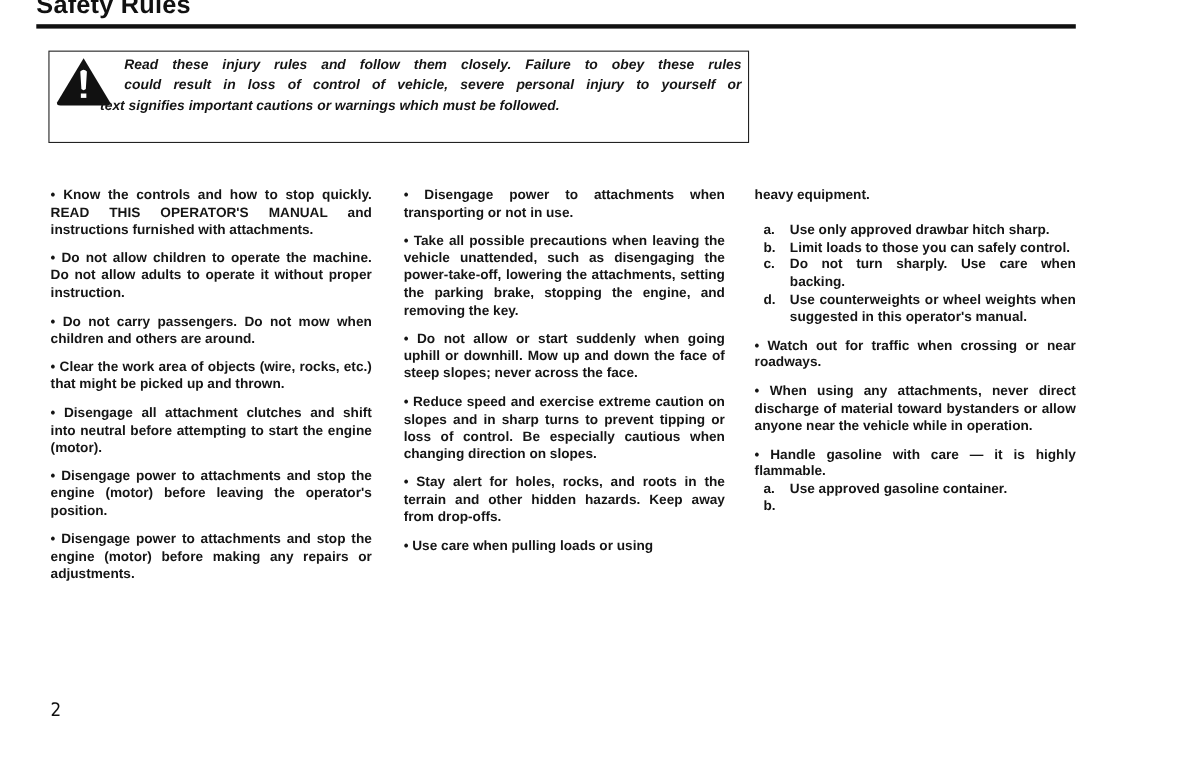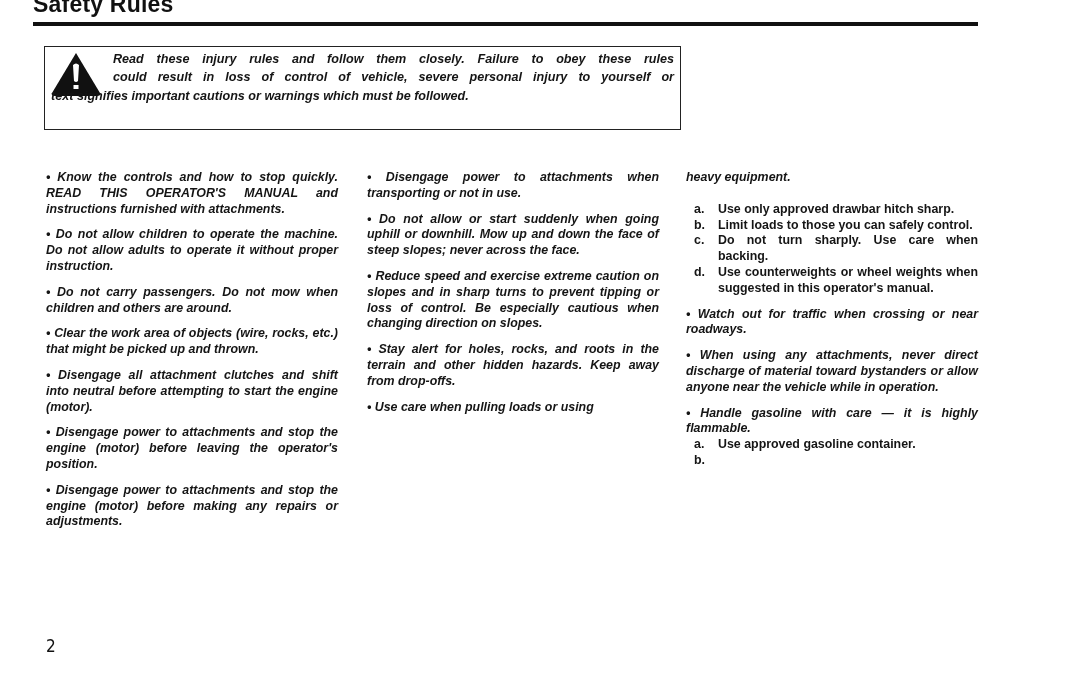--- a/index.html
+++ b/index.html
@@ -23,33 +23,33 @@
     }
     .warn-icon-lg {
       position: absolute; left: 5px; top: 4px; width: 52px; height: 46px;
     }
     .warn-text {
       position: absolute; left: 6px; top: 3px; right: 6px;
       font-size: 12.6px; font-weight: bold; font-style: italic;
       line-height: 18.4px; color: #151515;
     }
     .warn-text .indent-line { display: block; padding-left: 62px; text-align: justify; text-align-last: justify; }
-    .warn-text .full-line { display: block; }
+    .warn-text .full-line { display: block; margin-left: 40px; }
     .warn-icon-inline {
       display: inline-block; width: 20px; height: 15px; vertical-align: -2px; margin: 0 6px;
     }
     .col {
       position: absolute; top: 170px; width: 292px;
       font-size: 12.4px; font-weight: bold; line-height: 15.8px;
       color: #151515;
     }
     .col-1 { left: 46px; }
     .col-2 { left: 367px; }
     .col-3 { left: 686px; }
-    .para { margin: 0 0 10px 0; text-align: justify; font-style: italic; }
+    .para { margin: 0 0 10px 0; text-align: justify; }
     .para.last-tight { margin-bottom: 0; }
     .sub-list { margin: 0 0 10px 0; padding: 0; list-style: none; }
     .sub-item { position: relative; padding-left: 32px; text-align: justify; }
     .sub-marker { position: absolute; left: 8px; top: 0; }
     .page-number {
       position: absolute; left: 46px; top: 636px;
       font-size: 17px; font-family: "DejaVu Sans Condensed", "DejaVu Sans", sans-serif; color: #111;
     }
   </style>
 </head>
@@ -76,20 +76,21 @@
   <p class="para">• Do not allow children to operate the machine. Do not allow adults to operate it without proper instruction.</p>
   <p class="para">• Do not carry passengers. Do not mow when children and others are around.</p>
   <p class="para">• Clear the work area of objects (wire, rocks, etc.) that might be picked up and thrown.</p>
   <p class="para">• Disengage all attachment clutches and shift into neutral before attempting to start the engine (motor).</p>
   <p class="para">• Disengage power to attachments and stop the engine (motor) before leaving the operator's position.</p>
   <p class="para last-tight">• Disengage power to attachments and stop the engine (motor) before making any repairs or adjustments.</p>
 </div>
 
 <div class="col col-2">
   <p class="para">• Disengage power to attachments when transporting or not in use.</p>
+  <p class="para">• Take all possible precautions when leaving the vehicle unattended, such as disengaging the power-take-off, lowering the attachments, setting the parking brake, stopping the engine, and removing the key.</p>
   <p class="para">• Do not allow or start suddenly when going uphill or downhill. Mow up and down the face of steep slopes; never across the face.</p>
   <p class="para">• Reduce speed and exercise extreme caution on slopes and in sharp turns to prevent tipping or loss of control. Be especially cautious when changing direction on slopes.</p>
   <p class="para">• Stay alert for holes, rocks, and roots in the terrain and other hidden hazards. Keep away from drop-offs.</p>
   <p class="para last-tight">• Use care when pulling loads or using</p>
 </div>
 
 <div class="col col-3">
   <p class="para" style="margin-bottom:16px">heavy equipment.</p>
   <ul class="sub-list">
     <li class="sub-item"><span class="sub-marker">a.</span><span>Use only approved drawbar hitch sharp.</span></li>

